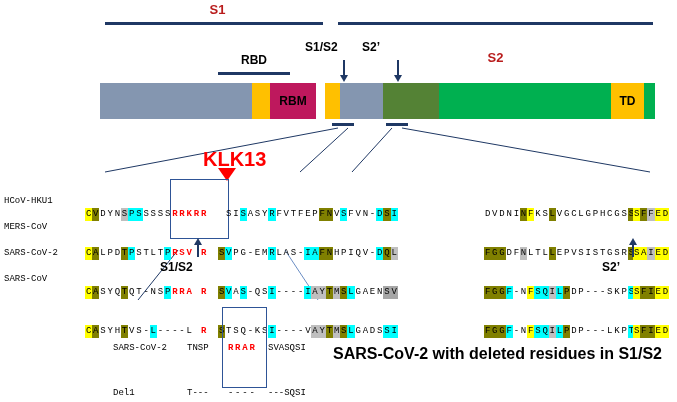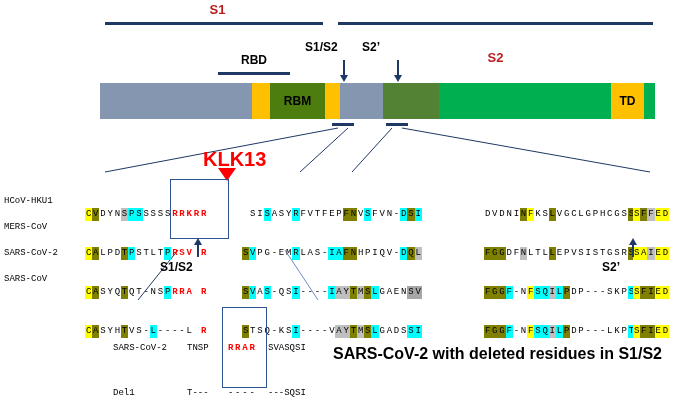--- a/index.html
+++ b/index.html
@@ -133,21 +133,21 @@
 
 <div class="abs site-label" style="left:305px;top:40px;width:76px;">S1/S2</div>
 <div class="arrow-down" style="left:343px;top:60px;height:16px;"></div>
 
 <div class="abs site-label" style="left:362px;top:40px;width:70px;">S2’</div>
 <div class="arrow-down" style="left:397px;top:60px;height:16px;"></div>
 
 <div id="schematic">
   <div class="seg" style="left:0px;width:152px;background:#8496b0;"></div>
   <div class="seg" style="left:152px;width:18px;background:#ffc000;"></div>
-  <div class="seg" style="left:170px;width:55px;background:#4d7c0f;">
+  <div class="seg" style="left:170px;width:46px;background:#be185d;">
     <div class="seg-label">RBM</div>
   </div>
   <div class="seg" style="left:225px;width:15px;background:#ffc000;"></div>
   <div class="seg" style="left:240px;width:43px;background:#8496b0;"></div>
   <div class="seg" style="left:283px;width:56px;background:#548235;"></div>
   <div class="seg" style="left:339px;width:172px;background:#00b050;"></div>
   <div class="seg" style="left:511px;width:33px;background:#ffc000;">
     <div class="seg-label">TD</div>
   </div>
   <div class="seg" style="left:544px;width:11px;background:#00b050;"></div>
@@ -167,21 +167,21 @@
 </div>
 
 <div class="aln" style="left:85px;top:182px;">
   <div class="row"><span class="r hl-yellow">C</span><span class="r hl-olive">V</span><span class="r">D</span><span class="r">Y</span><span class="r">N</span><span class="r hl-gray">S</span><span class="r hl-cyan">P</span><span class="r hl-cyan">S</span><span class="r">S</span><span class="r">S</span><span class="r">S</span><span class="r">S</span><span class="r txt-red">R</span><span class="r txt-red">R</span><span class="r txt-red">K</span><span class="r txt-red">R</span><span class="r txt-red">R</span></div>
   <div class="row"><span class="r hl-yellow">C</span><span class="r hl-olive">A</span><span class="r">L</span><span class="r">P</span><span class="r">D</span><span class="r hl-olive">T</span><span class="r hl-cyan">P</span><span class="r">S</span><span class="r">T</span><span class="r">L</span><span class="r">T</span><span class="r hl-cyan">P</span><span class="r txt-red">R</span><span class="r txt-red">S</span><span class="r txt-red">V</span><span class="r"> </span><span class="r txt-red">R</span></div>
   <div class="row"><span class="r hl-yellow">C</span><span class="r hl-olive">A</span><span class="r">S</span><span class="r">Y</span><span class="r">Q</span><span class="r hl-olive">T</span><span class="r">Q</span><span class="r">T</span><span class="r">-</span><span class="r">N</span><span class="r">S</span><span class="r hl-cyan">P</span><span class="r txt-red">R</span><span class="r txt-red">R</span><span class="r txt-red">A</span><span class="r"> </span><span class="r txt-red">R</span></div>
   <div class="row"><span class="r hl-yellow">C</span><span class="r hl-olive">A</span><span class="r">S</span><span class="r">Y</span><span class="r">H</span><span class="r hl-olive">T</span><span class="r">V</span><span class="r">S</span><span class="r">-</span><span class="r hl-cyan">L</span><span class="r">-</span><span class="r">-</span><span class="r">-</span><span class="r">-</span><span class="r">L</span><span class="r"> </span><span class="r txt-red">R</span></div>
 </div>
 <div class="motif-box" style="left:170px;top:179px;width:57px;height:58px;"></div>
 
-<div class="aln" style="left:242px;top:182px;">
+<div class="aln" style="left:218px;top:182px;">
   <div class="row"><span class="r"> </span><span class="r">S</span><span class="r">I</span><span class="r hl-cyan">S</span><span class="r">A</span><span class="r">S</span><span class="r">Y</span><span class="r hl-cyan">R</span><span class="r">F</span><span class="r">V</span><span class="r">T</span><span class="r">F</span><span class="r">E</span><span class="r">P</span><span class="r hl-olive">F</span><span class="r hl-olive">N</span><span class="r">V</span><span class="r hl-cyan">S</span><span class="r">F</span><span class="r">V</span><span class="r">N</span><span class="r">-</span><span class="r hl-cyan">D</span><span class="r hl-olive">S</span><span class="r hl-cyan">I</span></div>
   <div class="row"><span class="r hl-olive">S</span><span class="r hl-cyan">V</span><span class="r">P</span><span class="r">G</span><span class="r">-</span><span class="r">E</span><span class="r">M</span><span class="r hl-cyan">R</span><span class="r">L</span><span class="r">A</span><span class="r">S</span><span class="r">-</span><span class="r hl-cyan">I</span><span class="r hl-cyan">A</span><span class="r hl-olive">F</span><span class="r hl-olive">N</span><span class="r">H</span><span class="r">P</span><span class="r">I</span><span class="r">Q</span><span class="r">V</span><span class="r">-</span><span class="r hl-cyan">D</span><span class="r hl-olive">Q</span><span class="r hl-gray">L</span></div>
   <div class="row"><span class="r hl-olive">S</span><span class="r hl-cyan">V</span><span class="r">A</span><span class="r hl-cyan">S</span><span class="r">-</span><span class="r">Q</span><span class="r">S</span><span class="r hl-cyan">I</span><span class="r">-</span><span class="r">-</span><span class="r">-</span><span class="r">-</span><span class="r hl-cyan">I</span><span class="r hl-gray">A</span><span class="r hl-gray">Y</span><span class="r hl-olive">T</span><span class="r hl-gray">M</span><span class="r hl-olive">S</span><span class="r hl-cyan">L</span><span class="r">G</span><span class="r">A</span><span class="r">E</span><span class="r">N</span><span class="r hl-dgray">S</span><span class="r hl-dgray">V</span></div>
   <div class="row"><span class="r hl-olive">S</span><span class="r">T</span><span class="r">S</span><span class="r">Q</span><span class="r">-</span><span class="r">K</span><span class="r">S</span><span class="r hl-cyan">I</span><span class="r">-</span><span class="r">-</span><span class="r">-</span><span class="r">-</span><span class="r">V</span><span class="r hl-gray">A</span><span class="r hl-gray">Y</span><span class="r hl-olive">T</span><span class="r hl-gray">M</span><span class="r hl-olive">S</span><span class="r hl-cyan">L</span><span class="r">G</span><span class="r">A</span><span class="r">D</span><span class="r">S</span><span class="r hl-cyan">S</span><span class="r hl-cyan">I</span></div>
 </div>
 
 <div class="aln" style="left:484px;top:182px;">
   <div class="row"><span class="r">D</span><span class="r">V</span><span class="r">D</span><span class="r">N</span><span class="r">I</span><span class="r hl-olive">N</span><span class="r hl-yellow">F</span><span class="r">K</span><span class="r">S</span><span class="r hl-olive">L</span><span class="r">V</span><span class="r">G</span><span class="r">C</span><span class="r">L</span><span class="r">G</span><span class="r">P</span><span class="r">H</span><span class="r">C</span><span class="r">G</span><span class="r">S</span><span class="r hl-olive">S</span><span class="r hl-olive">S</span><span class="r txt-redl">R</span></div>
   <div class="row"><span class="r hl-olive">F</span><span class="r hl-olive">G</span><span class="r hl-olive">G</span><span class="r">D</span><span class="r">F</span><span class="r hl-gray">N</span><span class="r">L</span><span class="r">T</span><span class="r">L</span><span class="r hl-olive">L</span><span class="r">E</span><span class="r">P</span><span class="r">V</span><span class="r">S</span><span class="r">I</span><span class="r">S</span><span class="r">T</span><span class="r">G</span><span class="r">S</span><span class="r">R</span><span class="r hl-olive">S</span><span class="r hl-olive">A</span><span class="r txt-redl">R</span></div>
   <div class="row"><span class="r hl-olive">F</span><span class="r hl-olive">G</span><span class="r hl-olive">G</span><span class="r hl-cyan">F</span><span class="r">-</span><span class="r">N</span><span class="r hl-yellow">F</span><span class="r hl-cyan">S</span><span class="r hl-cyan">Q</span><span class="r hl-gray">I</span><span class="r hl-cyan">L</span><span class="r hl-olive">P</span><span class="r">D</span><span class="r">P</span><span class="r">-</span><span class="r">-</span><span class="r">-</span><span class="r">S</span><span class="r">K</span><span class="r">P</span><span class="r hl-cyan">S</span><span class="r hl-gray">K</span><span class="r txt-redl">R</span></div>

